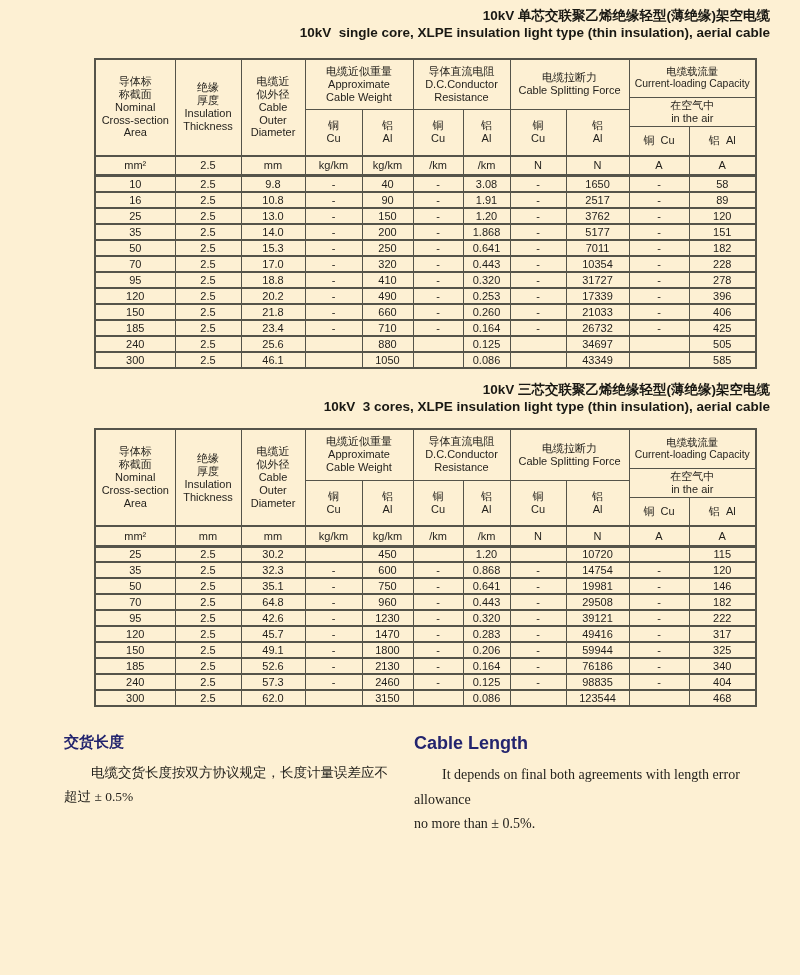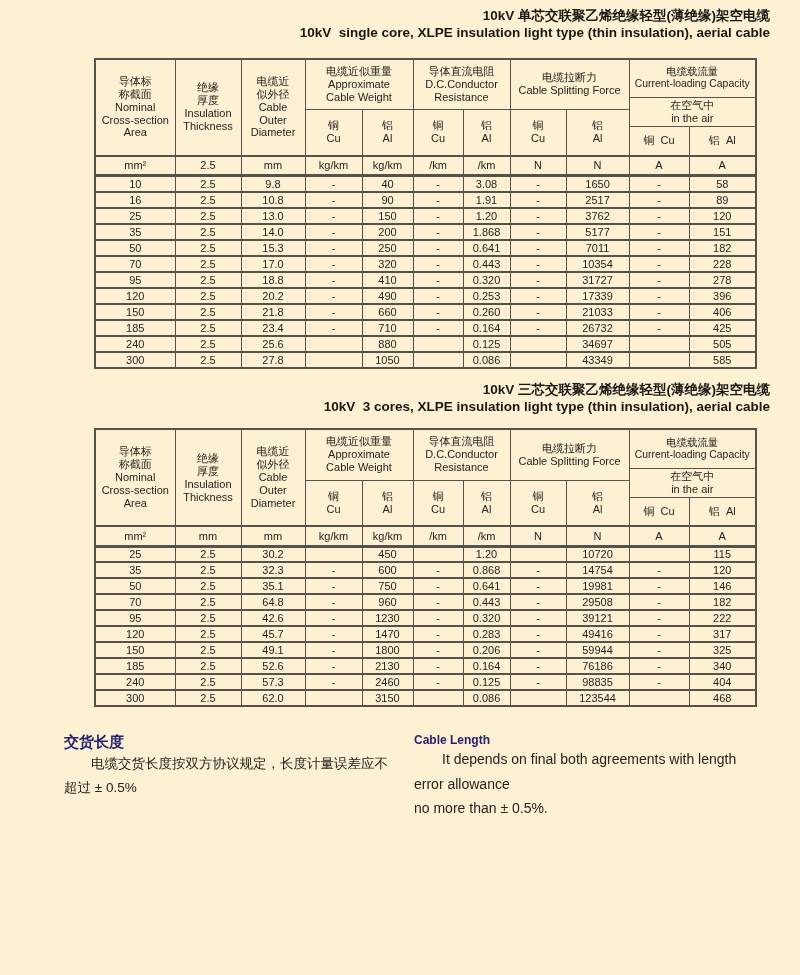--- a/index.html
+++ b/index.html
@@ -40,23 +40,23 @@
   tr.hr1 { height:39px; } tr.hr2 { height:12px; }
   tr.hr3 { height:17px; } tr.hr4 { height:29px; }
   tr.units { height:20px; }
   tr.units td { border-top-width:2px; border-bottom-width:3px; }
   tbody.rows tr { height:16px; }
   tbody.rows td { border-top-width:2px; }
 
   .footer { display:flex; justify-content:space-between; padding:26px 34px 0 64px; }
   .footer-col { width:348px; }
   .footer-col.en { width:352px; }
-  .footer-heading { color:#23246e; font-weight:bold; font-size:15px; }
-  .footer-heading.en { font-size:12px; }
-  .footer-text { font-size:13.5px; line-height:1.8; white-space:pre-line; text-indent:2em; color:#25231e; }
+  .footer-heading { color:#23246e; font-weight:bold; font-size:15px; margin-bottom:9px; }
+  .footer-heading.en { font-size:18px; }
+  .footer-text { font-size:13.5px; line-height:1.8; white-space:pre-line; text-indent:2em; color:#25231e;font-family:Liberation Serif, serif; }
   .footer-text.en { font-size:14px; line-height:1.75; }
 </style>
 </head>
 <body>
 
 <div class="page">
 
   <div class="title-block">
     <div class="title-line">10kV 单芯交联聚乙烯绝缘轻型(薄绝缘)架空电缆</div>
     <div class="title-line">10kV  single core, XLPE insulation light type (thin insulation), aerial cable</div>
@@ -279,21 +279,21 @@
           <td></td>
           <td>0.125</td>
           <td></td>
           <td>34697</td>
           <td></td>
           <td>505</td>
         </tr>
         <tr>
           <td>300</td>
           <td>2.5</td>
-          <td>27.8</td>
+          <td>46.1</td>
           <td></td>
           <td>1050</td>
           <td></td>
           <td>0.086</td>
           <td></td>
           <td>43349</td>
           <td></td>
           <td>585</td>
         </tr>
       </tbody>

